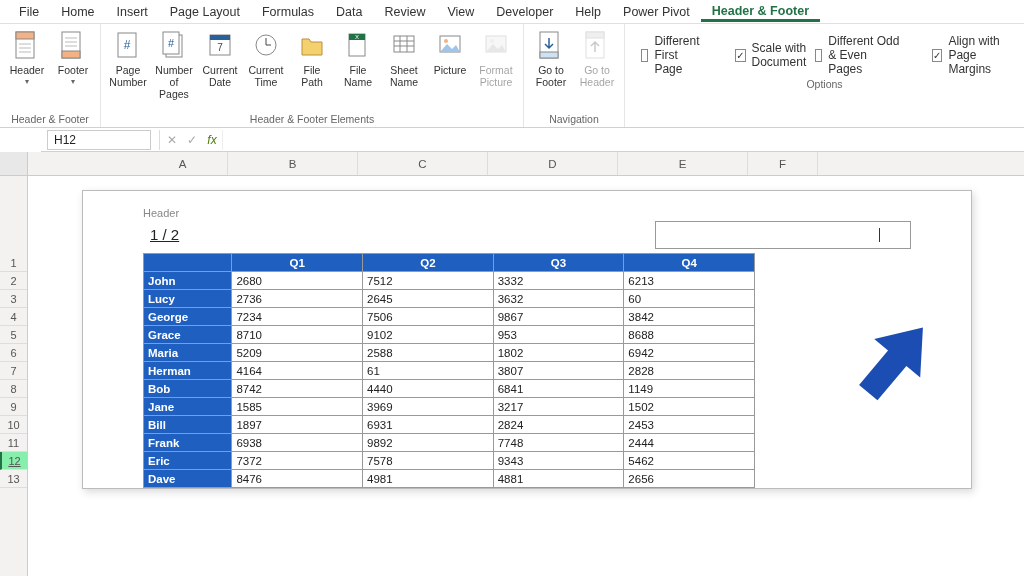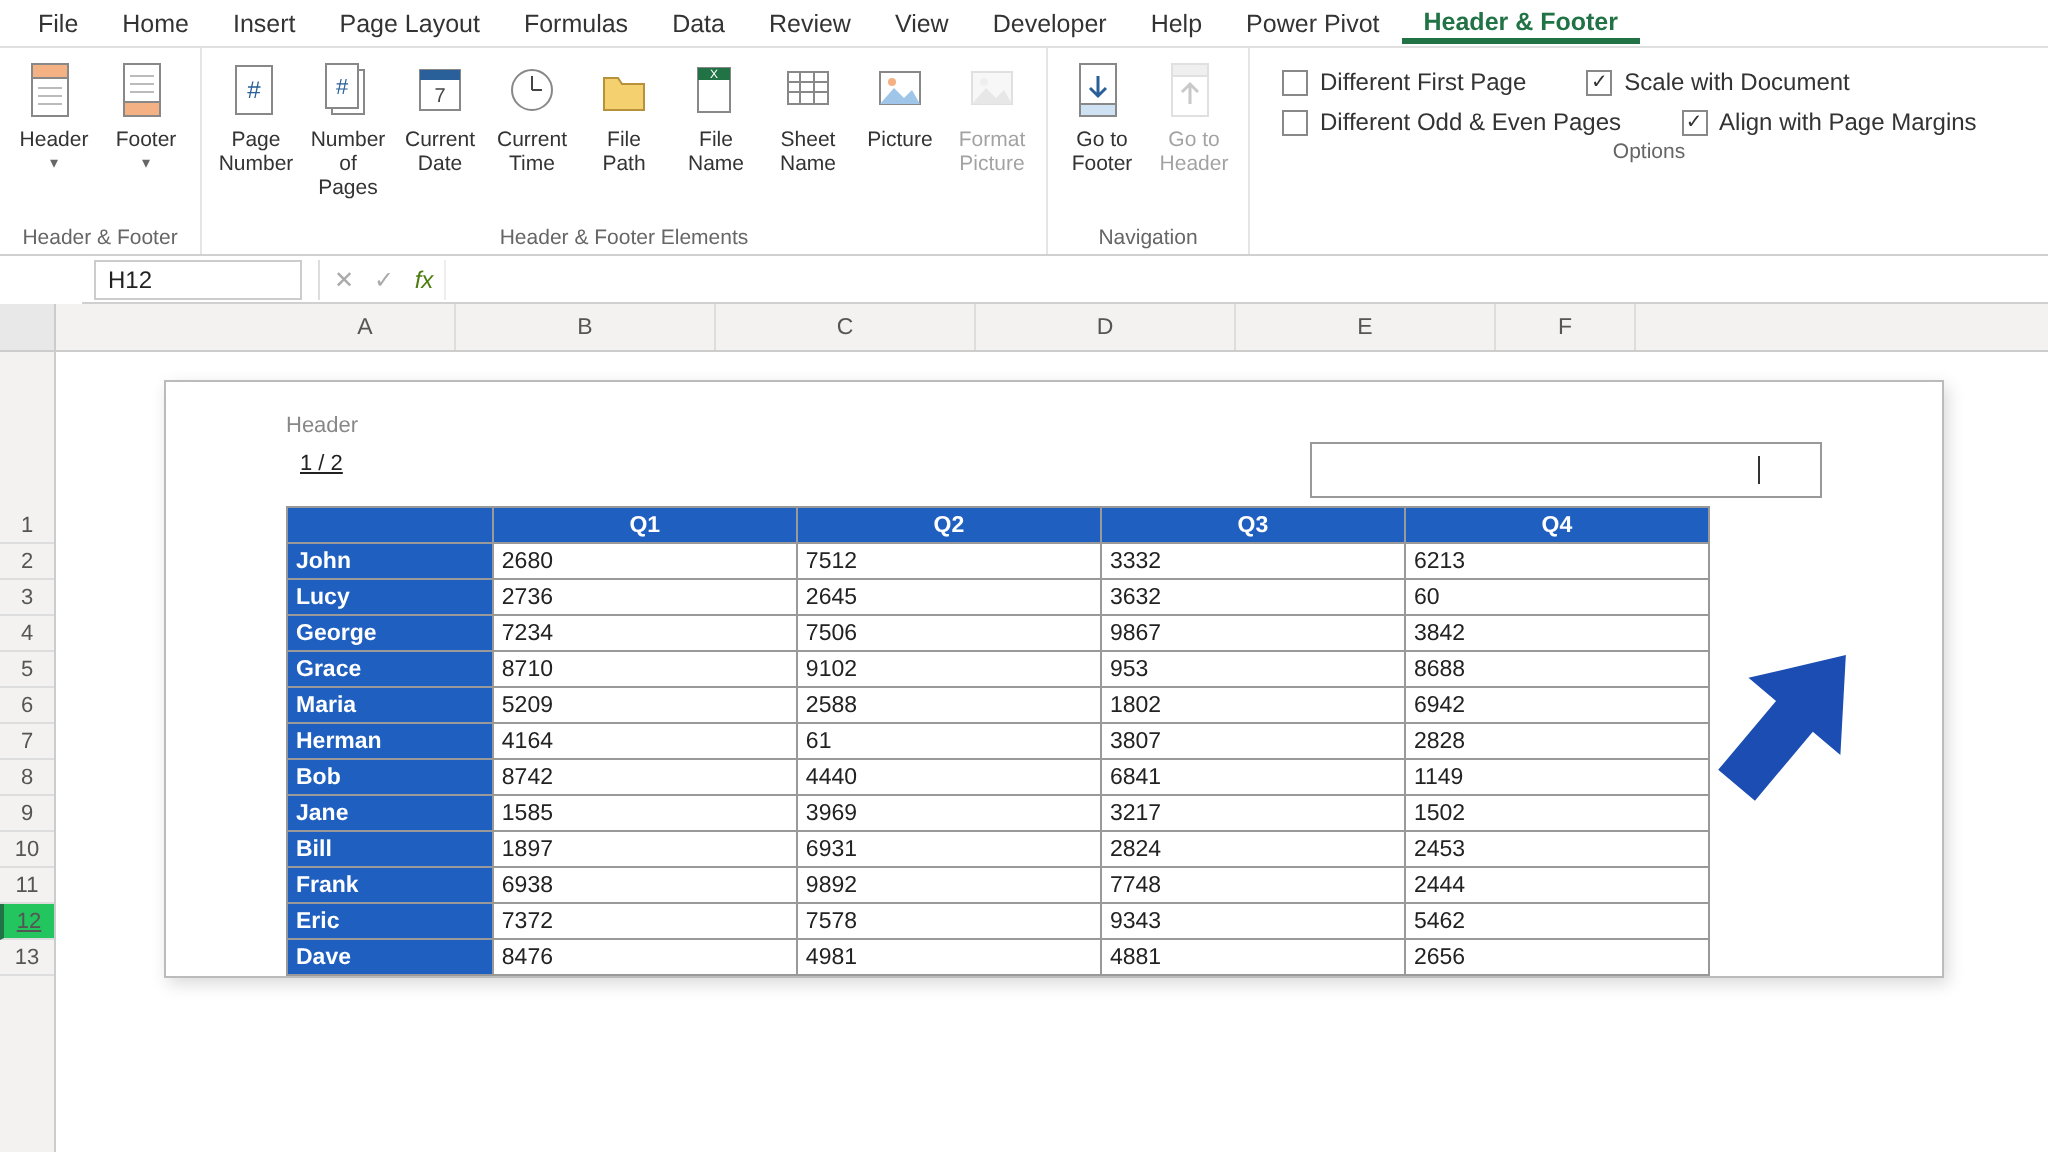--- a/index.html
+++ b/index.html
@@ -13,52 +13,52 @@
 .group { display: flex; flex-direction: column; border-right: 1px solid #e5e5e5; padding: 4px 6px 2px; }
 .group-body { display: flex; flex: 1; gap: 4px; align-items: flex-start; }
 .group-label { text-align: center; font-size: 10.5px; color: #666; padding-top: 2px; }
 .big-btn { display: flex; flex-direction: column; align-items: center; width: 42px; padding-top: 2px; cursor: pointer; }
 .big-btn .ico { width: 32px; height: 32px; display: flex; align-items: center; justify-content: center; }
 .big-btn .lbl { font-size: 10.5px; text-align: center; line-height: 1.15; margin-top: 2px; color: #333; }
 .big-btn.disabled { opacity: .45; }
 .chev { font-size: 8px; color: #666; margin-top: 1px; }
 
 .options { display: flex; flex-direction: column; justify-content: flex-start; }
-.opt-col { display: flex; flex-direction: column; gap: 6px; padding: 6px 10px 0; }
+.opt-col { display: flex; gap: 6px; padding: 6px 10px 0; }
 .opt-row { display: flex; gap: 30px; }
 .chk { display: flex; align-items: center; gap: 6px; font-size: 12px; color: #333; cursor: pointer; }
 .chk .box { width: 13px; height: 13px; border: 1px solid #888; display: flex; align-items: center; justify-content: center; font-size: 10px; color: #333; background: #fff; }
 
 .fbar { display: flex; align-items: center; height: 24px; border-bottom: 1px solid #d0d0d0; background: #fff; margin-left: 41px; }
 .namebox { width: 104px; height: 20px; border: 1px solid #ccc; margin: 0 6px; padding: 0 6px; display: flex; align-items: center; font-size: 12px; background: #fff; }
 .fbar .sep { width: 1px; height: 20px; background: #ddd; margin: 0 2px; }
 .fbar .fx-btn { width: 20px; text-align: center; color: #aaa; font-size: 12px; }
 .fbar .fx-input { flex: 1; height: 20px; border: none; border-left: 1px solid #eee; padding-left: 6px; }
 
 .sheet-area { position: relative; display: flex; height: calc(576px - 24px - 104px - 24px); }
 .row-headers { width: 28px; background: #f3f2f1; border-right: 1px solid #ccc; }
 .rh-top { height: 24px; border-bottom: 1px solid #ccc; background: #e8e8e8; }
 .rh-gap { height: 78px; }
 .rh-cell { height: 18px; border-bottom: 1px solid #ddd; text-align: center; font-size: 11px; color: #555; line-height: 18px; }
-.rh-cell.sel { background: #22c55e; border-left: 2px solid #217346; text-decoration: underline; }
+.rh-cell.sel { background: #86efac; border-left: 2px solid #217346; text-decoration: underline; }
 
 .grid { flex: 1; position: relative; overflow: hidden; }
 .col-headers { display: flex; height: 24px; background: #f3f2f1; border-bottom: 1px solid #ccc; }
 .ch-gap { width: 110px; }
 .ch-cell { border-right: 1px solid #ddd; text-align: center; font-size: 11.5px; color: #555; line-height: 24px; }
 
 .page { position: absolute; left: 54px; top: 38px; width: 890px; background: #fff; border: 1px solid #bbb; box-shadow: 2px 3px 8px rgba(0,0,0,.15); }
 .page-inner { padding: 16px 60px 0 60px; }
 .hdr-label { font-size: 11px; color: #888; margin-bottom: 2px; }
 .hdr-row { display: flex; height: 28px; margin-bottom: 4px; }
-.hdr-seg { flex: 1; border: 1px solid #fff; padding: 4px 6px; font-size: 11px; text-decoration: underline; }
+.hdr-seg { flex: 1; border: 1px solid #fff; padding: 4px 6px; font-size: 15px; text-decoration: underline; }
 .hdr-seg.editing { border: 1px solid #999; background: #fff; position: relative; }
 .cursor-blink { position: absolute; right: 30px; top: 6px; width: 1px; height: 14px; background: #333; }
 
-.datatable { border-collapse: collapse; width: 712px; }
+.datatable { border-collapse: collapse; width: 612px; }
 .datatable th, .datatable td { border: 1px solid #999; height: 18px; font-size: 11.5px; padding: 0 4px; }
 .datatable .corner { background: #1f5fbf; border: 1px solid #999; width: 88px; }
 .datatable th.q { background: #1f5fbf; color: #fff; font-weight: 700; text-align: center; width: 130px; }
 .datatable td.name { background: #1f5fbf; color: #fff; font-weight: 700; }
 .datatable td.num { text-align: left; }
 
 .arrow { position: absolute; right: 70px; top: 155px; pointer-events: none; }
 
 svg { display: block; }
 </style>

